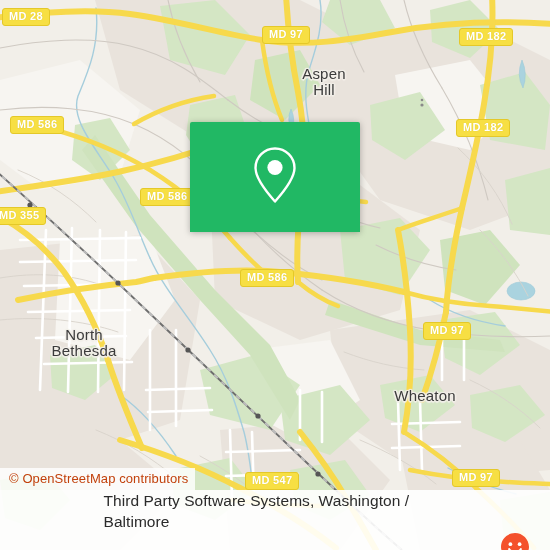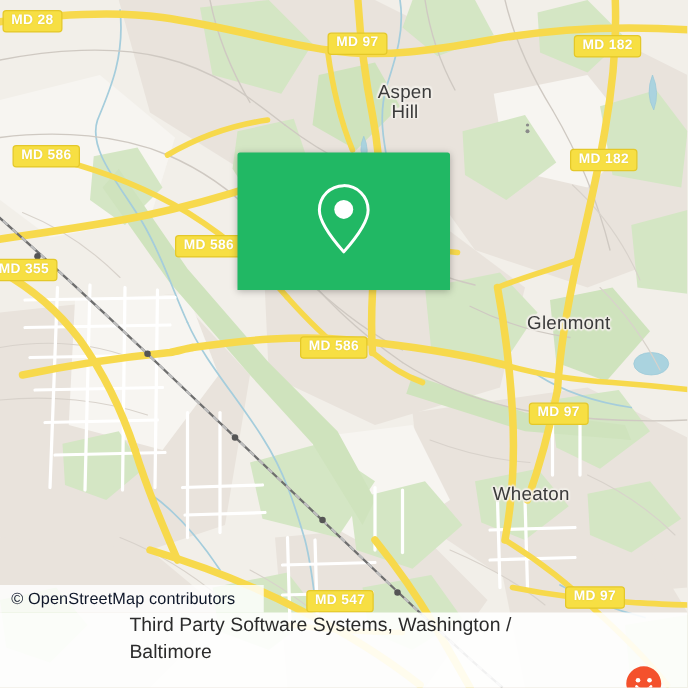--- a/index.html
+++ b/index.html
@@ -96,23 +96,23 @@
     border-left: 11px solid transparent;
     border-right: 11px solid transparent;
     border-top: 11px solid #ffffff;
   }
 
   
   #osm-attribution {
     position: absolute;
     left: 0; top: 468px;
     background: rgba(255,255,255,.82);
-    padding: 3px 23px 4px 9px;
+    padding: 3px 7px 4px 9px;
     font-size: 13px;
-    color: #0f172a;
+    color: #c2410c;
     letter-spacing: .1px;
   }
 
   
   #bottom-bar {
     position: absolute;
     left: 0; right: 0; bottom: 0;
     height: 60px;
     background: rgba(255,255,255,.90);
     display: flex;
@@ -320,24 +320,25 @@
       <circle cx="258" cy="416" r="2.6" fill="#555"></circle>
       <circle cx="318" cy="474" r="2.6" fill="#555"></circle>
 
       <circle cx="422" cy="105" r="1.6" fill="#8a8a8a"></circle>
       <circle cx="422" cy="100" r="1.3" fill="#8a8a8a"></circle>
     </svg>
 
     <div class="place-label" style="left:276px; top:66px; width:96px;">Aspen
 Hill</div>
 
-    <div class="place-label" style="left:395px; top:251px; width:120px;">Glenmont</div>
 
     <div class="place-label" style="left:368px; top:388px; width:114px;">Wheaton</div>
 
+    <div class="place-label" style="left:24px; top:327px; width:120px;">North
+Bethesda</div>
 
     <div class="shield" style="left:2px;   top:8px;">MD 28</div>
     <div class="shield" style="left:262px; top:26px;">MD 97</div>
     <div class="shield" style="left:459px; top:28px;">MD 182</div>
     <div class="shield" style="left:10px;  top:116px;">MD 586</div>
     <div class="shield" style="left:456px; top:119px;">MD 182</div>
     <div class="shield" style="left:140px; top:188px;">MD 586</div>
     <div class="shield" style="left:-8px;  top:207px;">MD 355</div>
     <div class="shield" style="left:240px; top:269px;">MD 586</div>
     <div class="shield" style="left:423px; top:322px;">MD 97</div>

